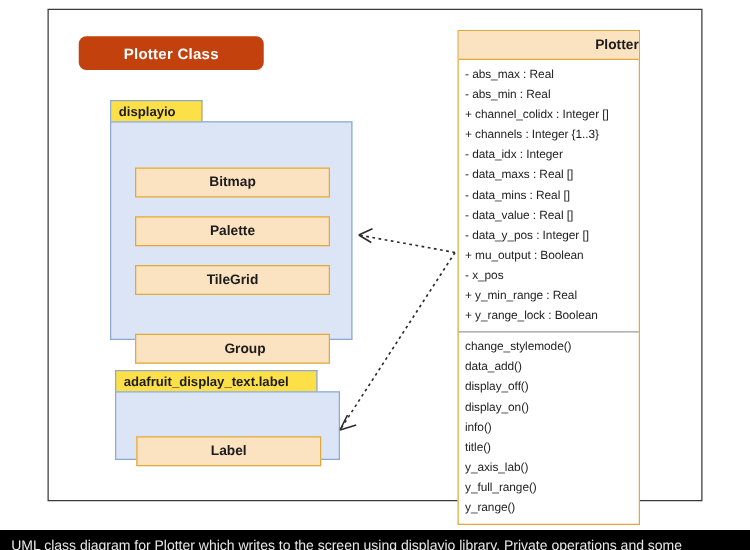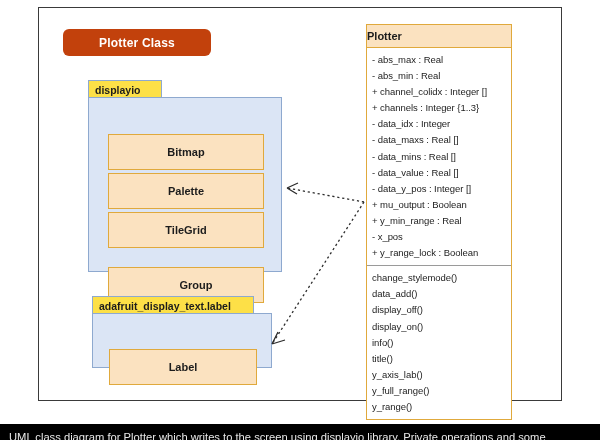--- a/index.html
+++ b/index.html
@@ -96,21 +96,21 @@
     position: absolute;
     background: #fbe2c0;
     border: 1px solid #e0a93c;
     box-sizing: border-box;
     display: flex;
     align-items: center;
     justify-content: center;
     font-size: 11px;
     font-weight: bold;
     color: #1c1c1c;
-    height: 36px;
+    height: 24px;
   }
   .pkg-displayio .class-simple { left: 19px; width: 156px; }
   .cs-bitmap   { top: 36px; }
   .cs-palette  { top: 75px; }
   .cs-tilegrid { top: 114px; }
   .cs-group    { top: 169px; padding-left: 20px; }
   .pkg-adafruit .class-simple { left: 16px; top: 35px; width: 148px; }
 
   
   .class-box {
@@ -118,21 +118,21 @@
     left: 366px;
     top: 24px;
     width: 146px;
     border: 1px solid #e0a93c;
     background: #ffffff;
     box-sizing: border-box;
   }
   .class-header {
     background: #fbe2c0;
     border-bottom: 1px solid #e0a93c;
-    text-align: left;
+    text-align: right;
     font-size: 11px;
     font-weight: bold;
     color: #1c1c1c;
     padding: 5px 0 5px 0;
     line-height: 12px;
   }
   .compartment {
     padding: 4px 0 4px 0;
   }
   .compartment.attrs { border-bottom: 1.5px solid #9a9a9a; }
@@ -203,22 +203,22 @@
       <div class="member">- abs_max : Real</div>
       <div class="member">- abs_min : Real</div>
       <div class="member">+ channel_colidx : Integer []</div>
       <div class="member">+ channels : Integer {1..3}</div>
       <div class="member">- data_idx : Integer</div>
       <div class="member">- data_maxs : Real []</div>
       <div class="member">- data_mins : Real []</div>
       <div class="member">- data_value : Real []</div>
       <div class="member">- data_y_pos : Integer []</div>
       <div class="member">+ mu_output : Boolean</div>
+      <div class="member">- x_pos</div>
       <div class="member">+ y_min_range : Real</div>
-      <div class="member">- x_pos</div>
       <div class="member">+ y_range_lock : Boolean</div>
     </div>
     <div class="compartment ops">
       <div class="member">change_stylemode()</div>
       <div class="member">data_add()</div>
       <div class="member">display_off()</div>
       <div class="member">display_on()</div>
       <div class="member">info()</div>
       <div class="member">title()</div>
       <div class="member">y_axis_lab()</div>

